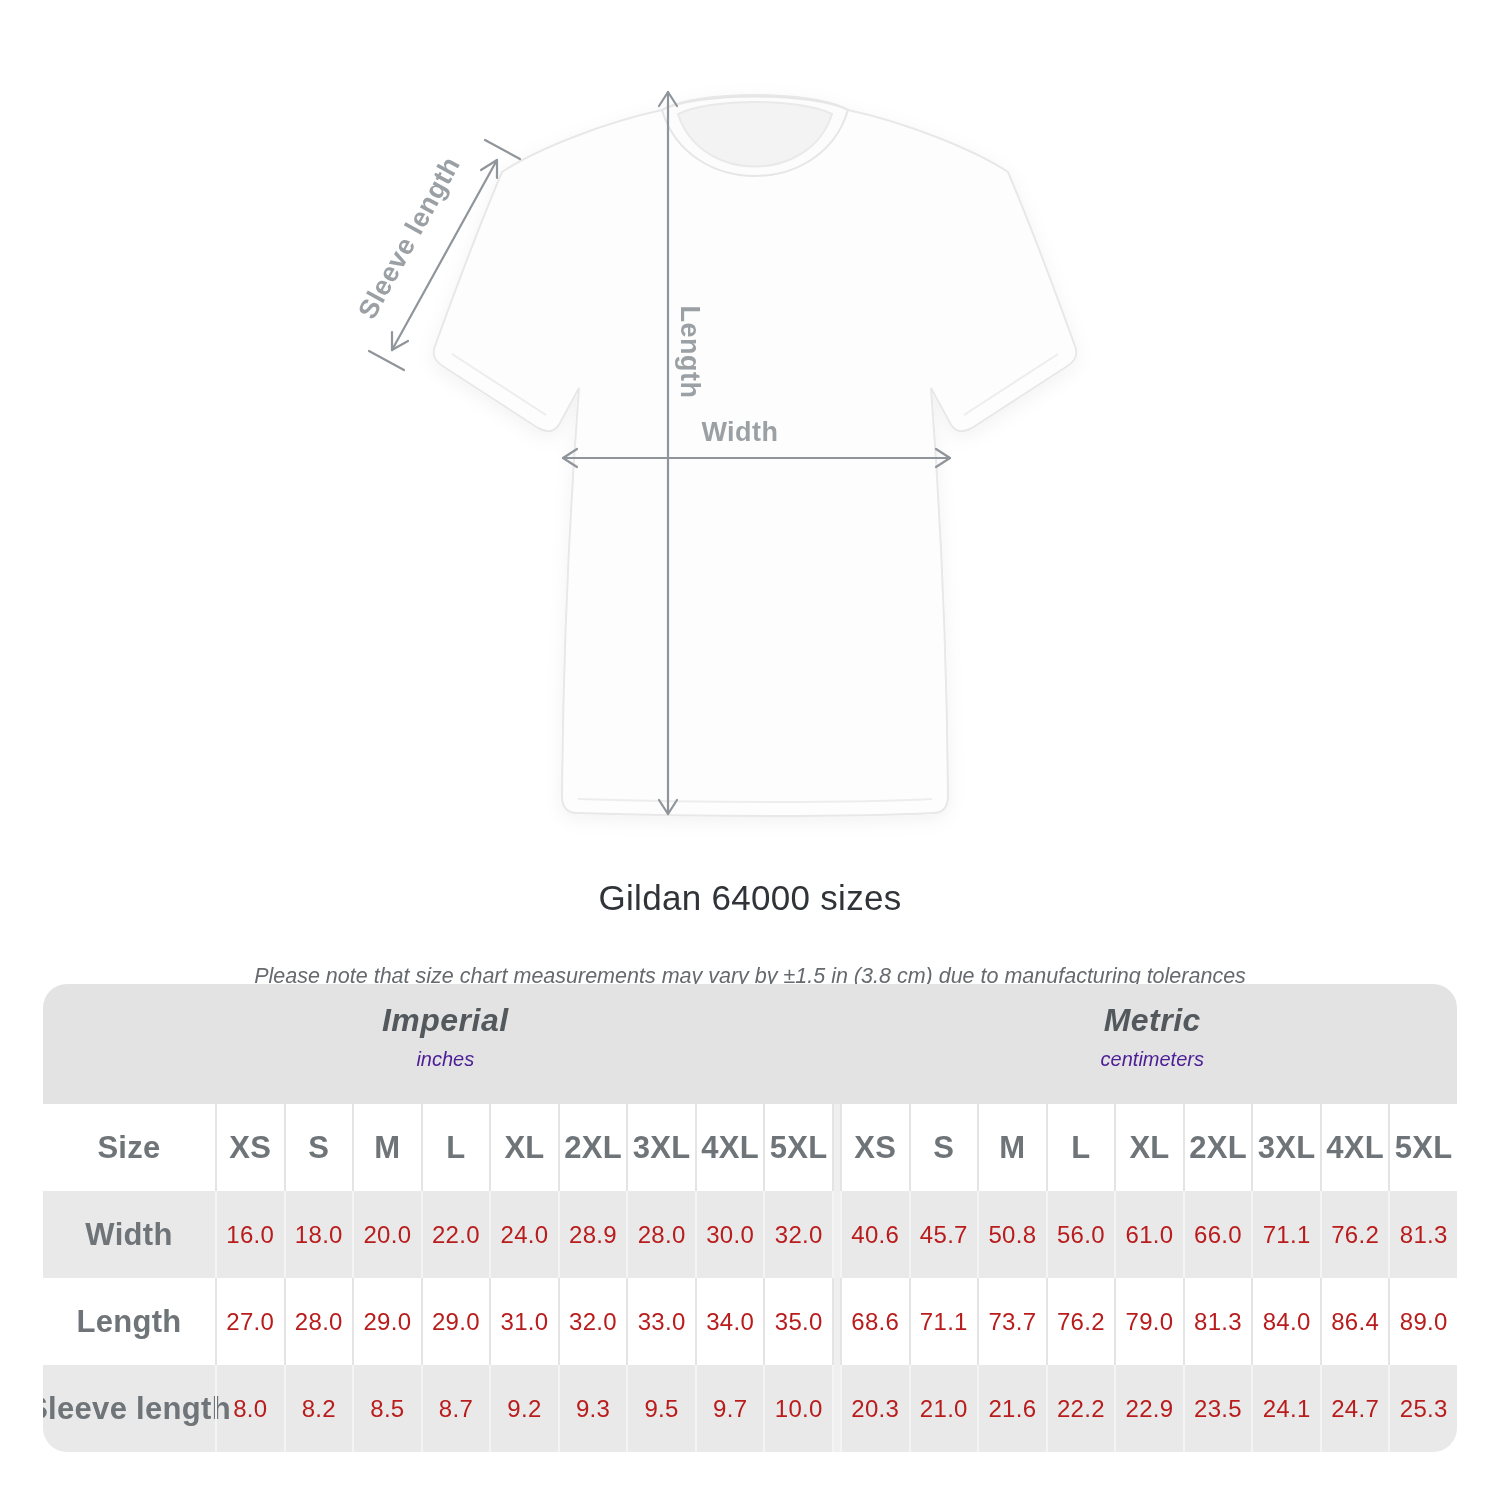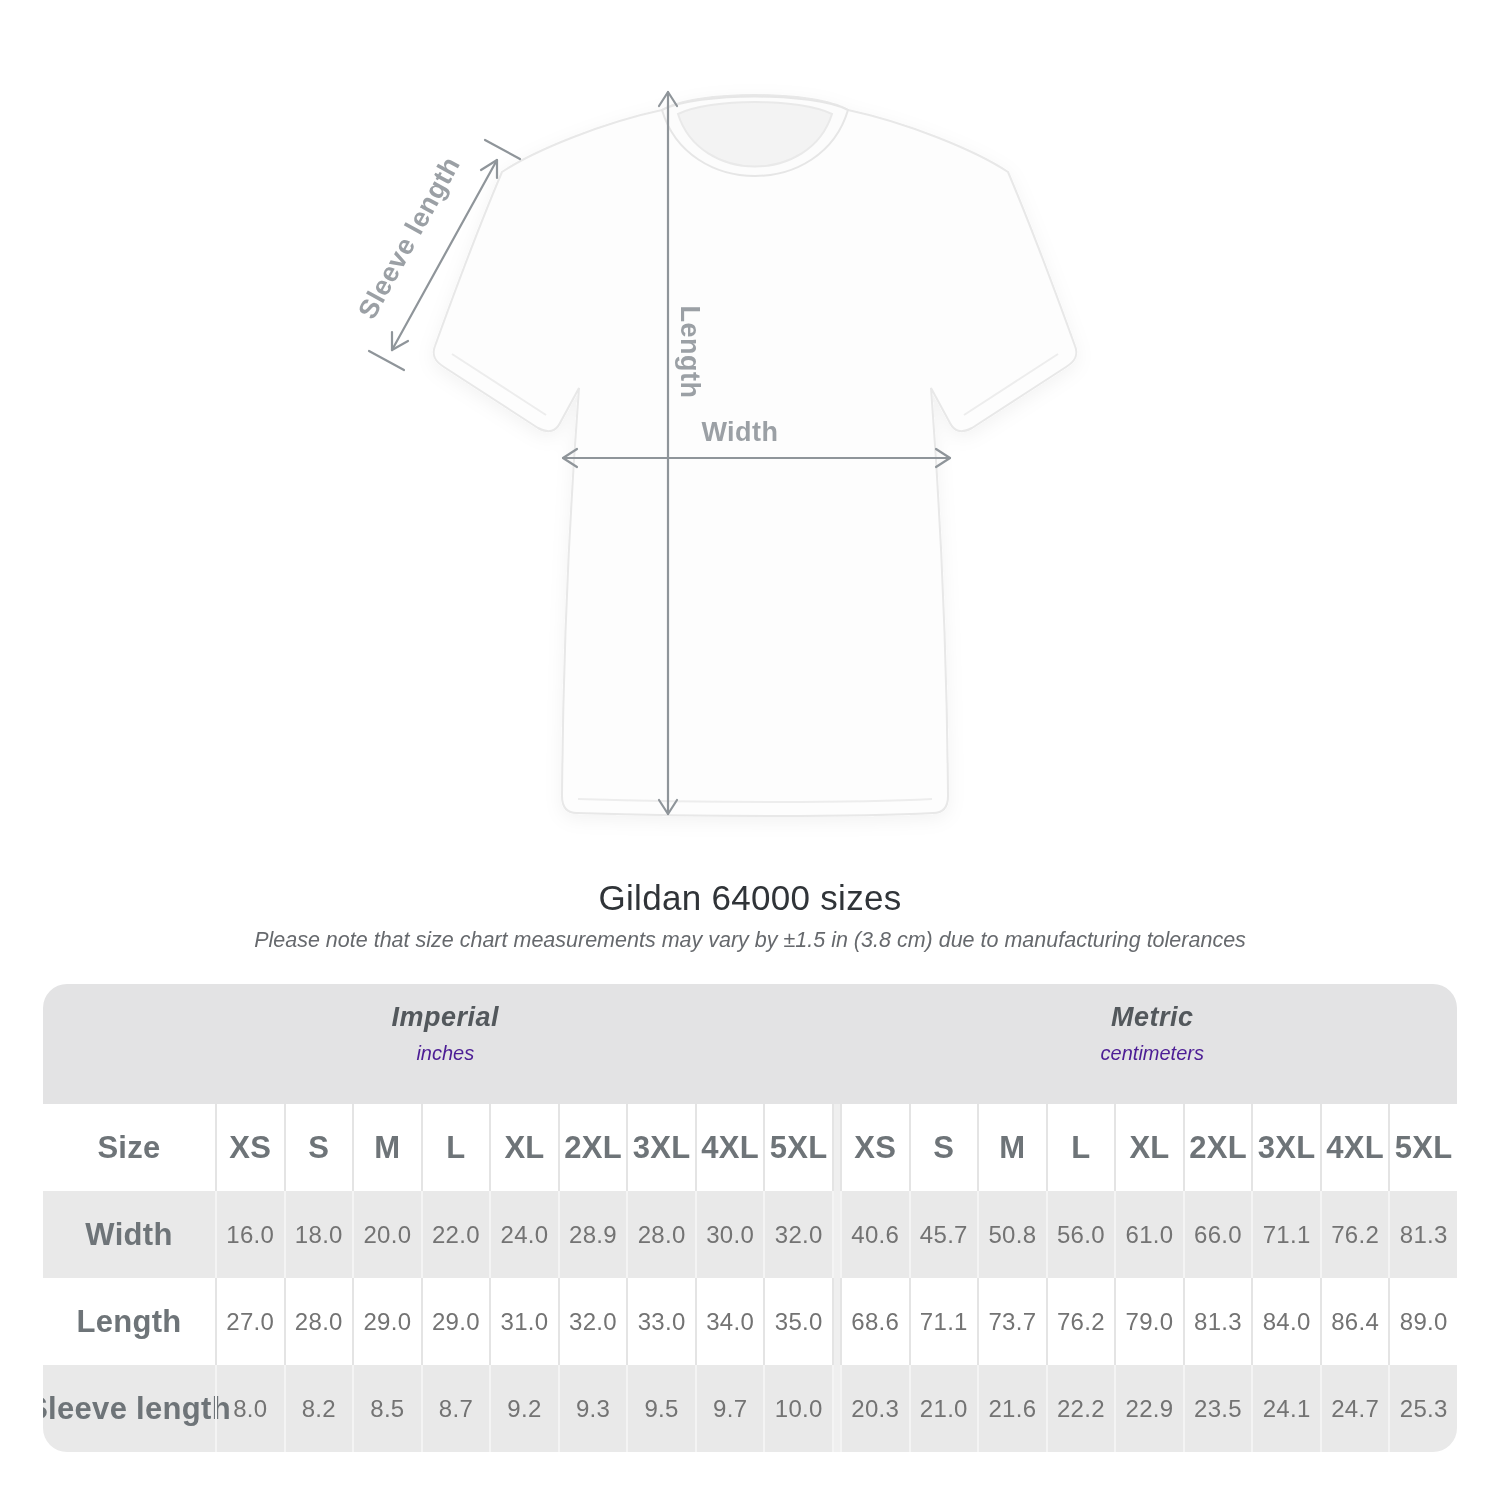--- a/index.html
+++ b/index.html
@@ -22,55 +22,55 @@
     font-size:27px; font-weight:bold; fill:#9ba0a5; letter-spacing:0.5px;
   }
 
   
   .title {
     position:absolute; top:878px; left:0; width:1500px;
     text-align:center; font-size:35px; font-weight:normal; color:#303438;
     letter-spacing:0.3px;
   }
   .subtitle {
-    position:absolute; top:928px; left:0; width:1500px;
+    position:absolute; top:964px; left:0; width:1500px;
     text-align:center; font-size:21.5px; font-style:italic; color:#66696d;
   }
 
   
   .tbl {
     position:absolute; top:984px; left:43px; width:1414px;
     border-radius:24px; overflow:hidden;
   }
   .tbl-head { display:flex; background:#e3e3e4; height:120px; }
   .unit { padding-top:18px; text-align:center; }
   .unit-imperial { width:56.9%; }
   .unit-metric { width:43.1%; }
   .unit-name {
-    font-size:27px; font-weight:bold; font-style:italic;
+    font-size:32px; font-weight:bold; font-style:italic;
     color:#53585c; letter-spacing:0.5px;
   }
   .unit-sub { margin-top:9px; font-size:20px; font-style:italic; color:#4c1d95; }
 
   .tbl-row {
     display:grid;
     grid-template-columns:172px repeat(9,1fr) 8px repeat(9,1fr);
     height:87px;
   }
   .r-white { background:#ffffff; --sep:#e4e4e4; }
   .r-gray  { background:#e9e9e9; --sep:#f4f4f4; }
   .cell {
     display:flex; align-items:center; justify-content:center;
     border-left:2px solid var(--sep);
     white-space:nowrap;
   }
   .cell.c-first { border-left:none; }
   .divider { background:#efefef; border-left:2px solid var(--sep); }
   .hdr { font-weight:bold; color:#6e7478; font-size:31px; letter-spacing:0.3px; }
-  .val { color:#737373; font-size:24px; letter-spacing:0.3px; }
+  .val { color:#b91c1c; font-size:24px; letter-spacing:0.3px; }
 </style>
 </head>
 <body>
 
 <svg class="shirt-svg" viewBox="0 0 1500 840">
   <defs>
     <filter id="soft" x="-20%" y="-20%" width="140%" height="140%">
       <feDropShadow dx="0" dy="5" stdDeviation="9" flood-color="#000000" flood-opacity="0.05"></feDropShadow>
     </filter>
   </defs>

